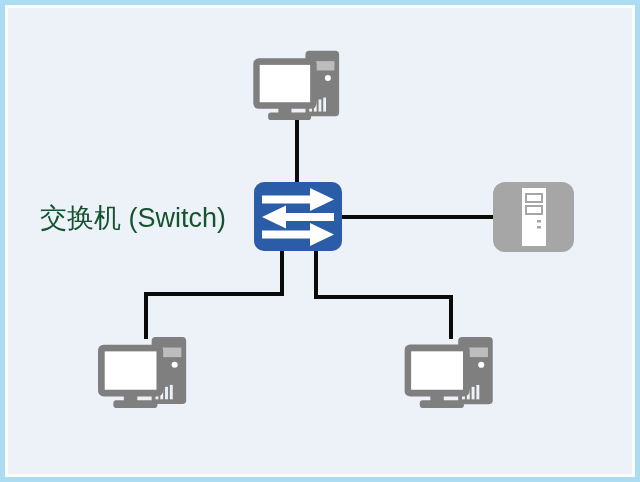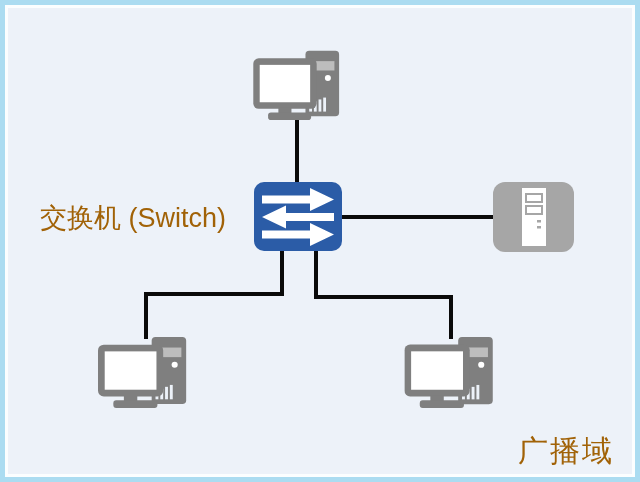--- a/index.html
+++ b/index.html
@@ -35,21 +35,21 @@
     position: absolute;
     display: block;
   }
   .node.pc-top           { left: 248px; top:  44px; width: 90px; height: 71px; }
   .node.switch-center    { left: 249px; top: 177px; width: 88px; height: 69px; }
   .node.server-right     { left: 488px; top: 177px; width: 81px; height: 70px; }
   .node.pc-bottom-left   { left:  93px; top: 330px; width: 92px; height: 73px; }
   .node.pc-bottom-right  { left: 399px; top: 330px; width: 93px; height: 73px; }
   .label {
     position: absolute;
-    color: #a16207;
+    color: #14532d;
     white-space: nowrap;
     line-height: 1.2;
   }
   .label.switch-label {
     left: 35px;
     top: 197px;
     font-size: 27px;
   }
   .label.broadcast-label {
     left: 513px;
@@ -123,15 +123,14 @@
   <svg class="node pc-bottom-left" viewBox="0 0 96 76">
     <use href="#sym-pc" fill="#7f7f7f"></use>
   </svg>
 
   <svg class="node pc-bottom-right" viewBox="0 0 96 76">
     <use href="#sym-pc" fill="#7f7f7f"></use>
   </svg>
 
   <div class="label switch-label">交换机 (Switch)</div>
 
-  <div class="label broadcast-label">广播域</div>
 
 </div>
 
 </body></html>

